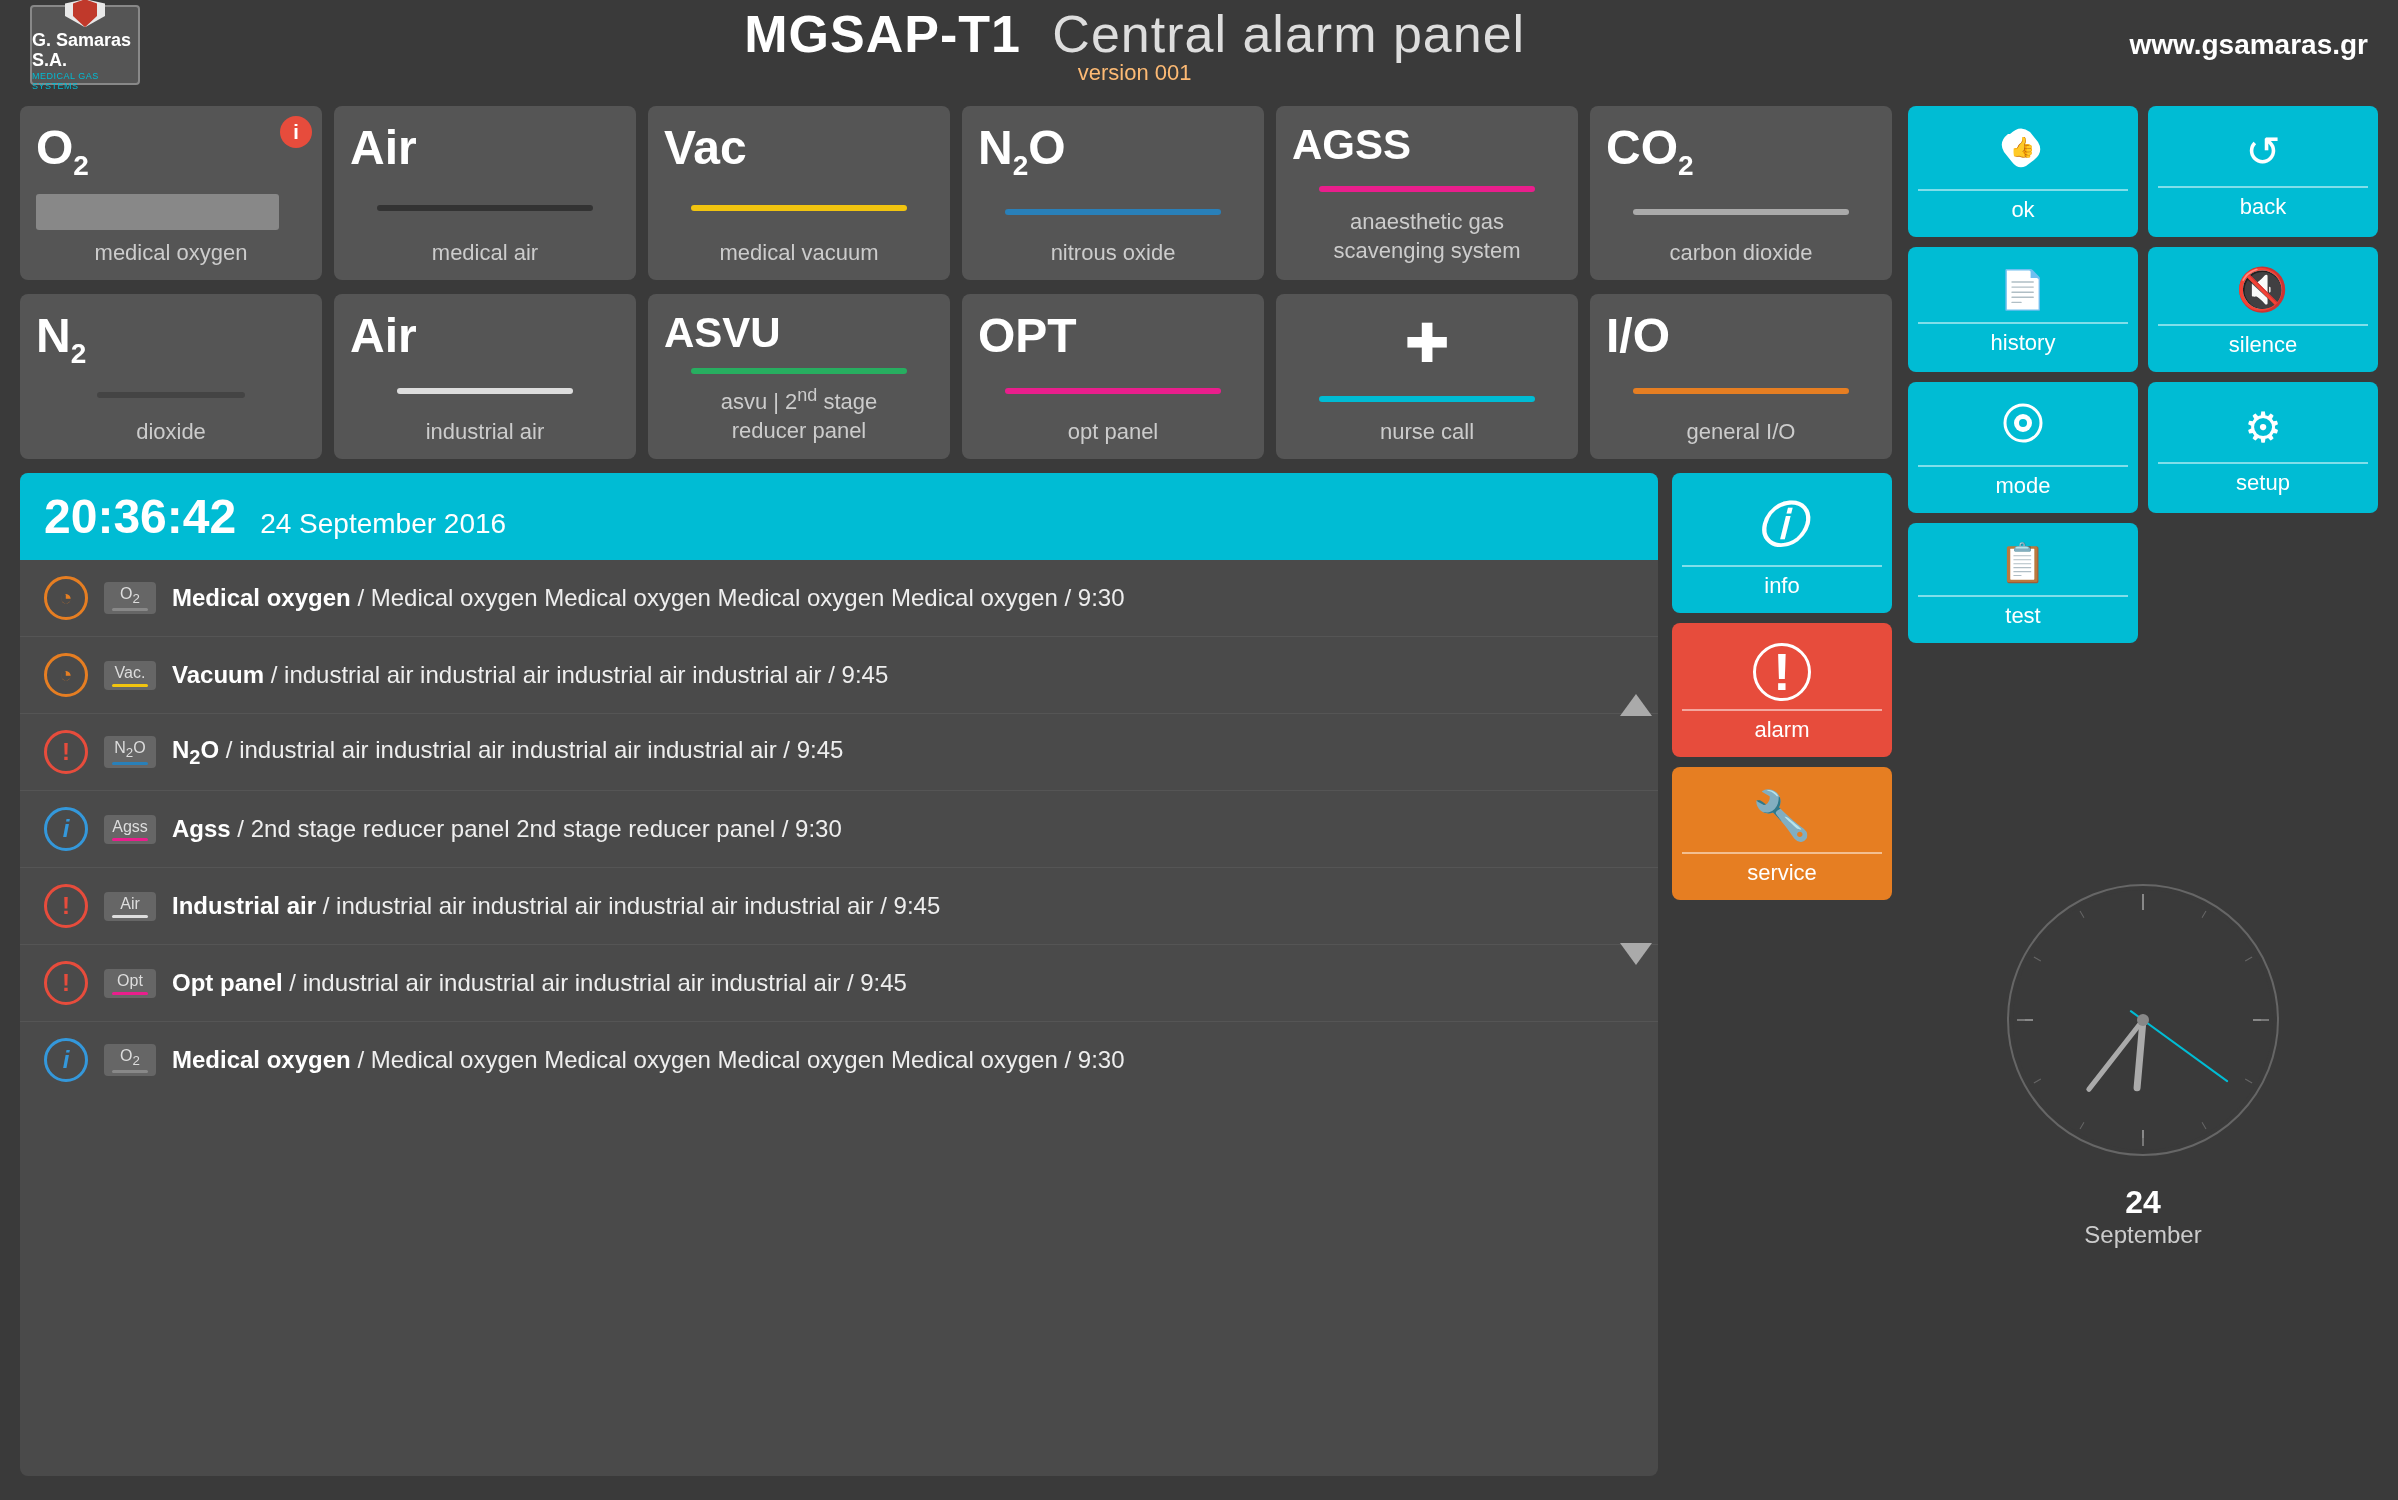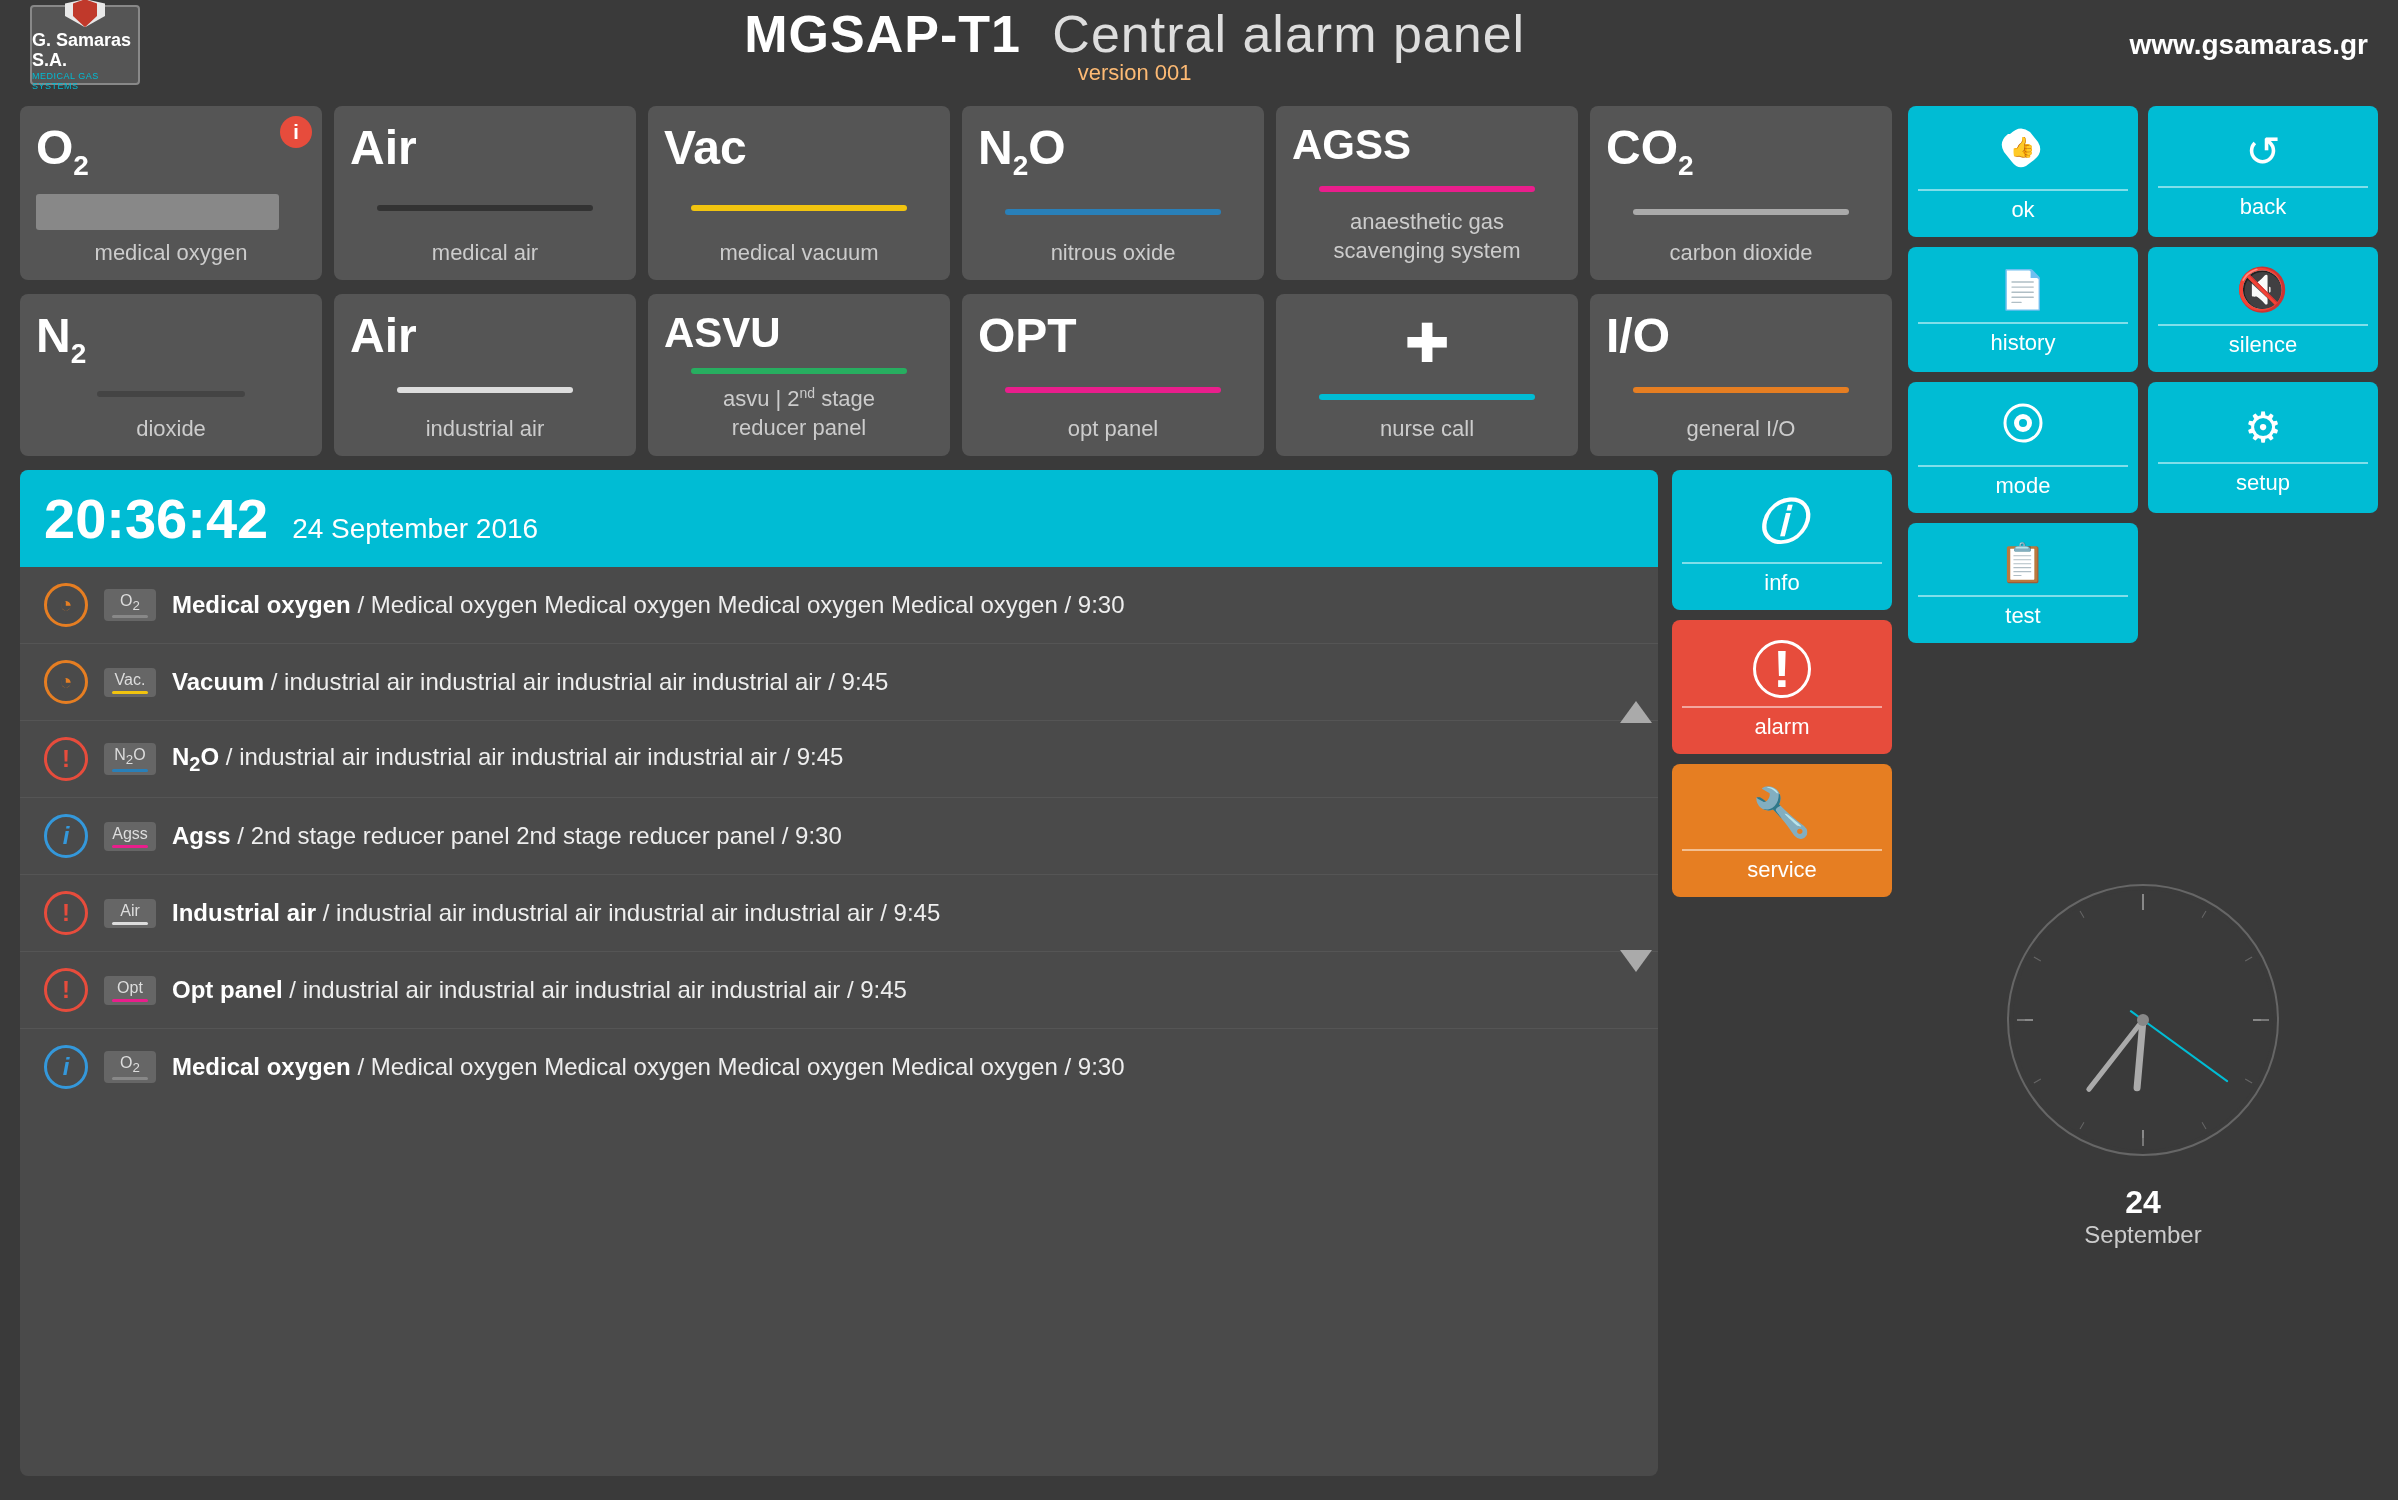--- a/index.html
+++ b/index.html
@@ -192,21 +192,21 @@
       overflow: hidden;
     }
     .alarm-log-header {
       background: #00bcd4;
       padding: 16px 24px;
       display: flex;
       align-items: baseline;
       gap: 24px;
     }
     .alarm-time {
-      font-size: 56px;
+      font-size: 48px;
       font-weight: bold;
       color: white;
     }
     .alarm-date {
       font-size: 28px;
       color: white;
     }
     .alarm-list {
       padding: 0;
       position: relative;
@@ -465,21 +465,21 @@
           <div class="gas-line" style="background:#ddd; width:65%;"></div>
         </div>
         <div class="gas-card-label">industrial air</div>
       </div>
 
       <div class="gas-card">
         <div class="gas-card-title" style="font-size:42px;">ASVU</div>
         <div class="gas-line-area">
           <div class="gas-line" style="background:#27ae60;"></div>
         </div>
-        <div class="gas-card-label" style="line-height:1.3;">asvu | 2<sup style="font-size:14px;">nd</sup> stage<br>reducer panel</div>
+        <div class="gas-card-label" style="line-height:1.3;">asvu | 2<sup style="font-size:18px;">nd</sup> stage<br>reducer panel</div>
       </div>
 
       <div class="gas-card">
         <div class="gas-card-title">OPT</div>
         <div class="gas-line-area">
           <div class="gas-line" style="background:#e91e8c;"></div>
         </div>
         <div class="gas-card-label">opt panel</div>
       </div>
 

